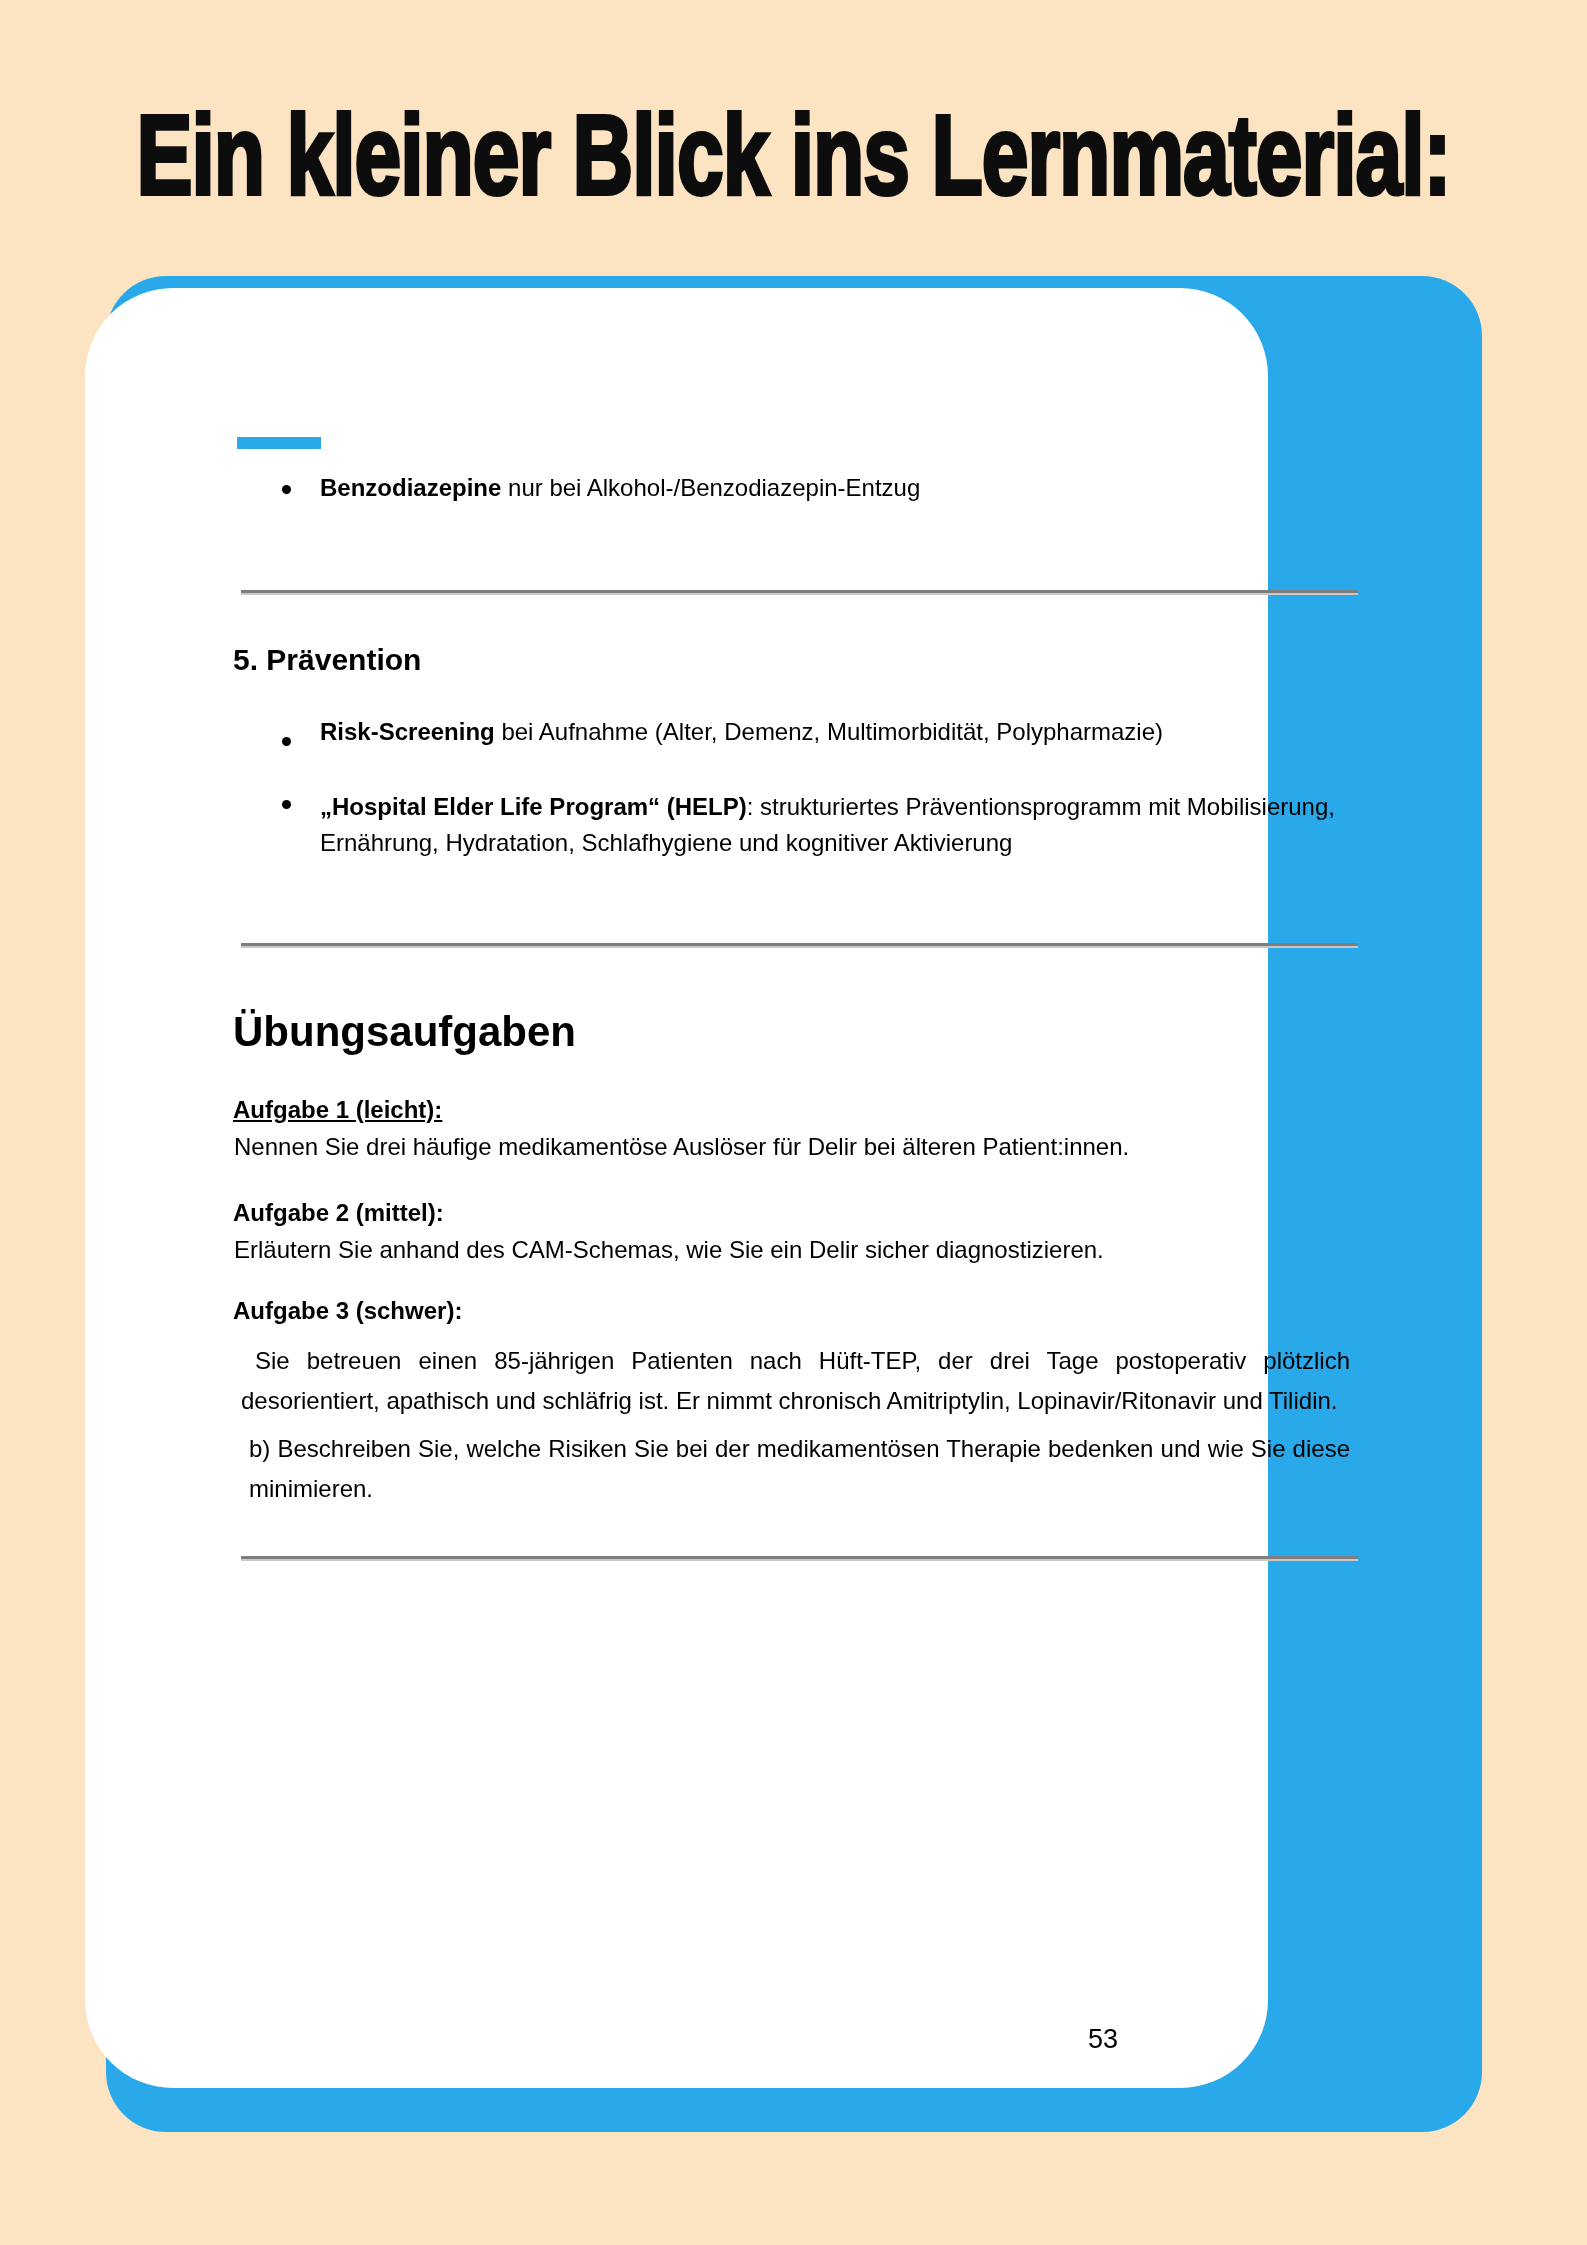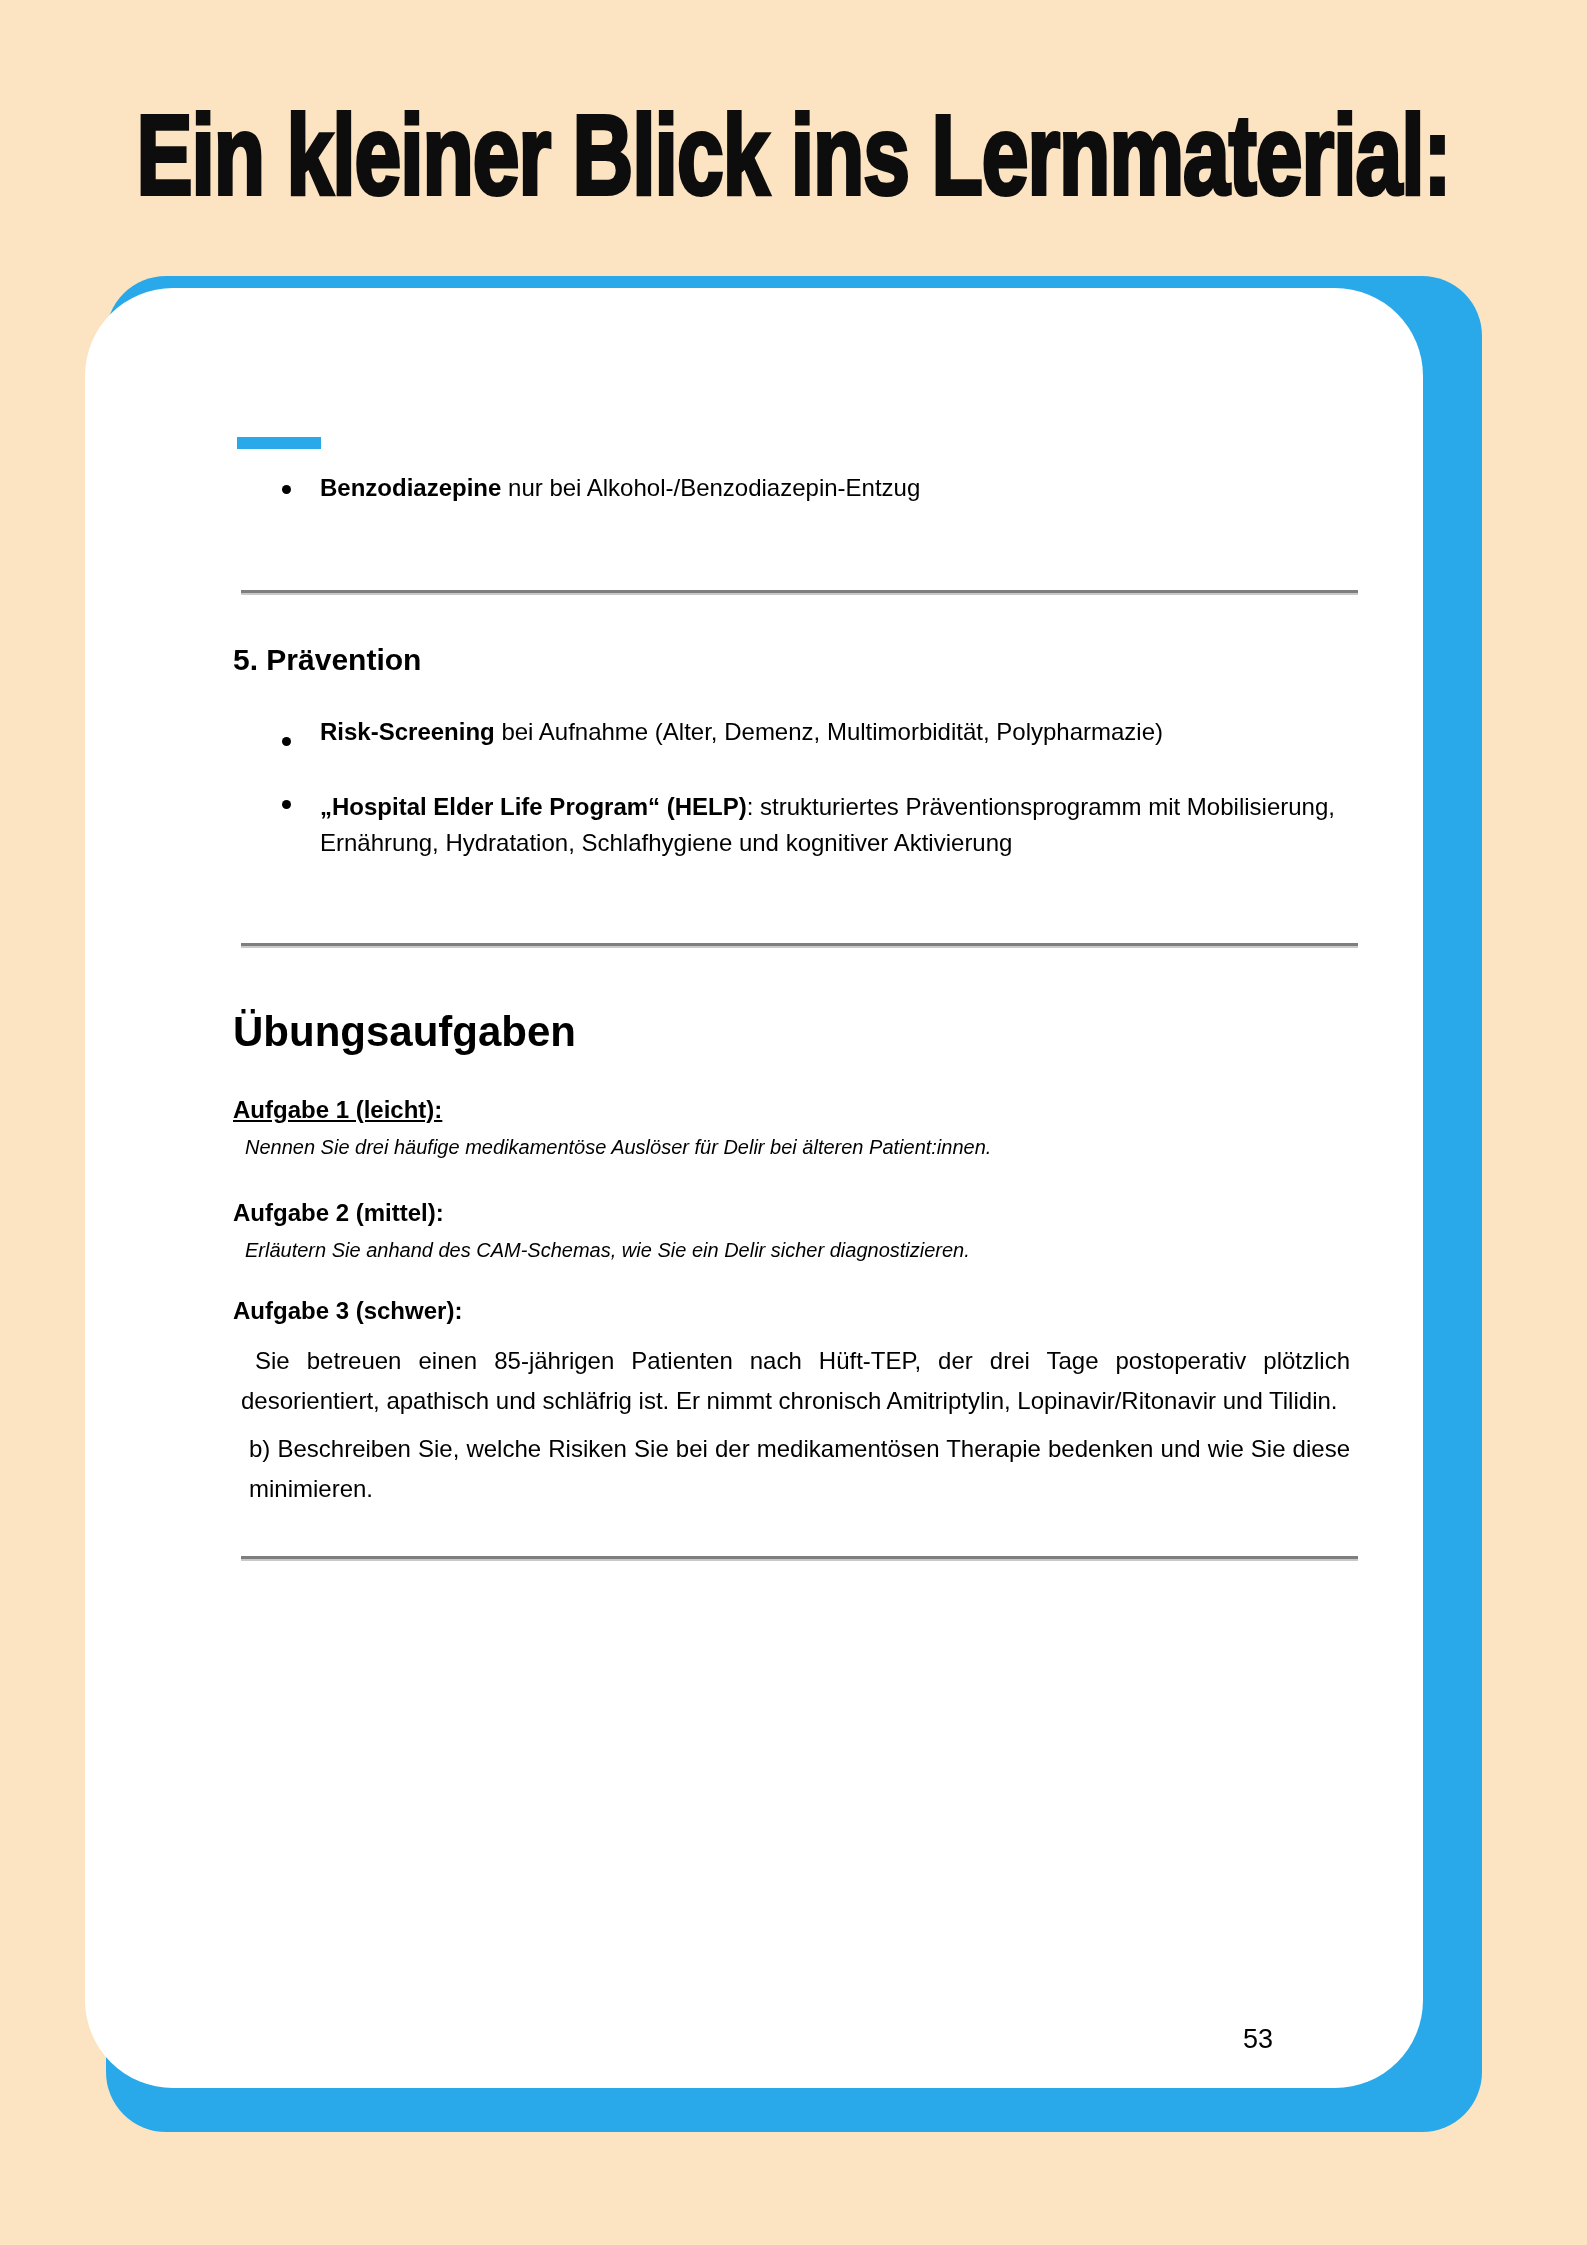--- a/index.html
+++ b/index.html
@@ -39,21 +39,21 @@
     position:absolute;
     left:106px;top:276px;
     width:1376px;height:1856px;
     background:var(--accent);
     border-radius:60px;
   }
   
   .sheet{
     position:absolute;
     left:85px;top:288px;
-    width:1338px;height:1800px;
+    width:1183px;height:1800px;
     background:var(--card);
     border-radius:88px 88px 88px 88px;
   }
   .sheet *{font-family:"Liberation Sans",sans-serif;}
 
   .hl-bar{
     position:absolute;left:152px;top:149px;
     width:84px;height:12px;
     background:var(--accent);
   }
@@ -88,24 +88,23 @@
   }
   .h-exercises{
     position:absolute;left:148px;top:718px;
     font-size:42px;font-weight:bold;line-height:52px;
   }
   .task-label{
     position:absolute;left:148px;
     font-size:24px;font-weight:bold;line-height:30px;
   }
   .task-text{
-    position:absolute;left:148px;width:1125px;
-    font-size:20px;line-height:30px;
+    position:absolute;left:137px;width:1125px;
+    font-size:24px;line-height:30px;
     padding-left:12px;
-    font-style:italic;
   }
   .lbl-1{top:807px;text-decoration:underline;}
   .txt-1{top:844px;}
   .lbl-2{top:910px;}
   .txt-2{top:947px;}
   .lbl-3{top:1008px;}
 
   .task3-block{
     position:absolute;left:148px;top:1045px;width:1125px;
     font-size:24px;line-height:40px;

